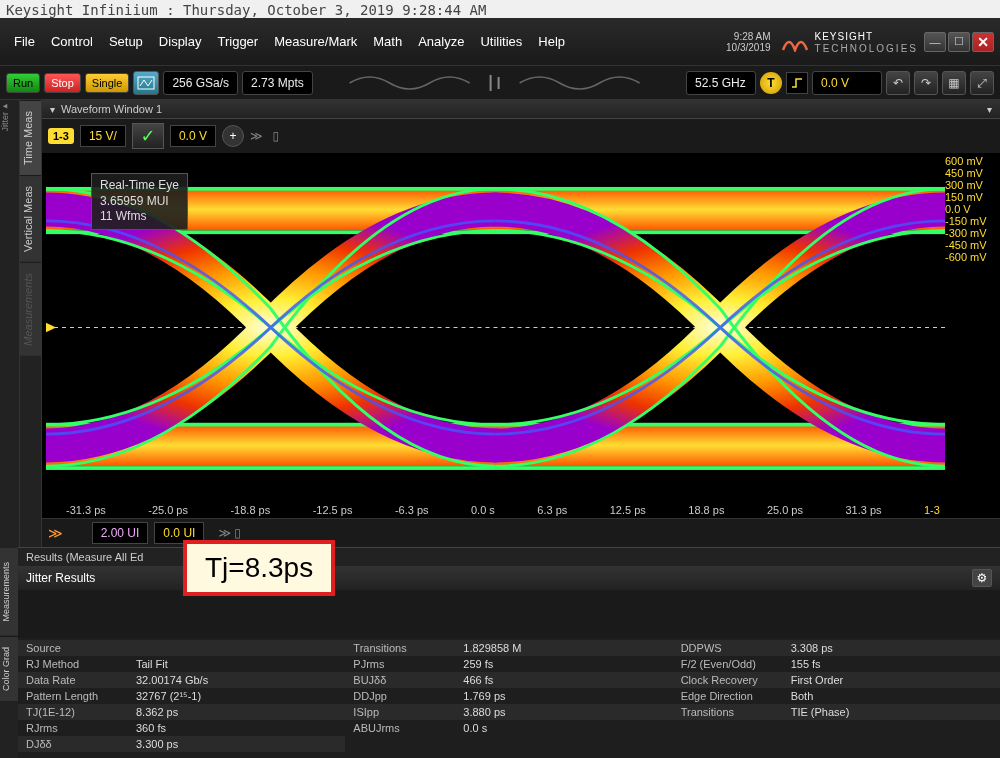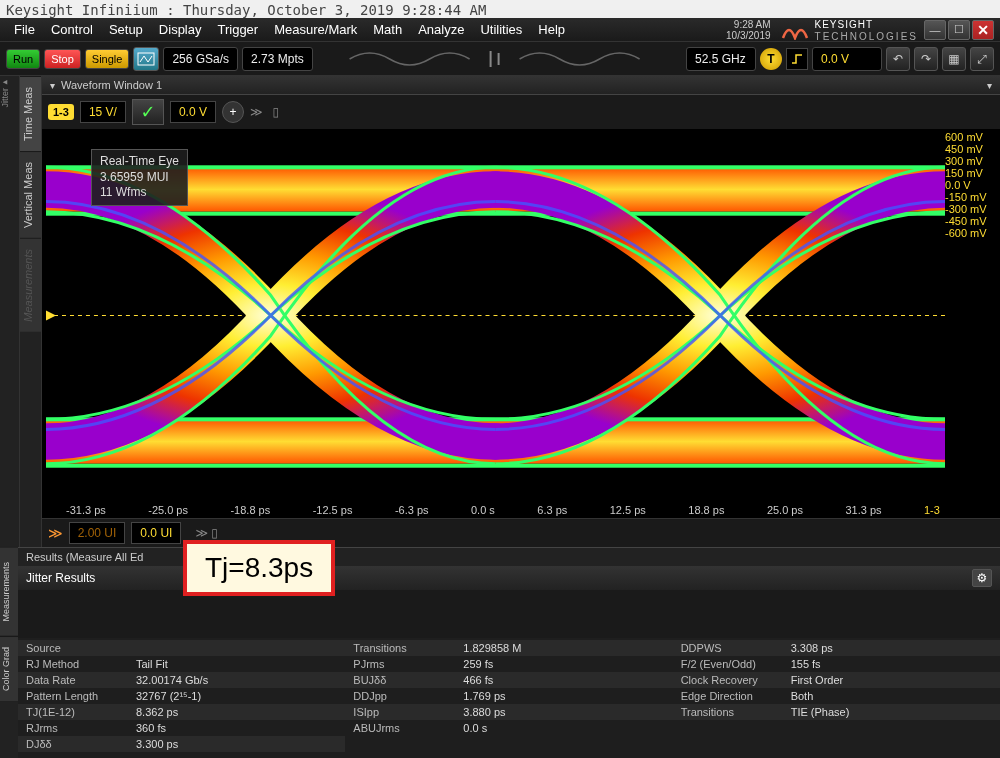--- a/index.html
+++ b/index.html
@@ -25,21 +25,21 @@
   width: 100%;
   height: calc(100% - 18px);
   display: flex;
   flex-direction: column;
 }
 .menu-bar {
   display: flex;
   align-items: center;
   background: linear-gradient(#2a2a2a,#1a1a1a);
   border-bottom: 1px solid #333;
-  height: 24px;
+  height: 48px;
   padding: 0 6px;
 }
 .menu-item {
   color: #fff;
   padding: 4px 8px;
   font-size: 13px;
   cursor: pointer;
 }
 .menu-right {
   margin-left: auto;
@@ -211,21 +211,21 @@
   display:flex;justify-content:space-between;
   padding: 2px 60px 2px 24px;
   font-size:11px;color:#ccc;background:#000;
 }
 .x-axis .unit { color:#ffdd33; }
 .time-bar {
   display:flex;align-items:center;gap:6px;padding:3px 6px;background:#1a1a1a;
   border-top:1px solid #333;
 }
 .time-val { background:#000;border:1px solid #444;padding:3px 8px;color:#ffdd33;font-size:12px; }
-.time-val.orange { color:#a16207; }
+.time-val.orange { color:#f0abfc;margin-left:23px; }
 .bottom {
   background:#1a1a1a;border-top:1px solid #444;
   position:relative;
 }
 .results-tab {
   font-size:11px;color:#ccc;padding:3px 8px;background:#222;
 }
 .jitter-hdr {
   background:linear-gradient(#333,#222);padding:3px 8px;font-size:12px;color:#fff;
   display:flex;align-items:center;justify-content:space-between;

